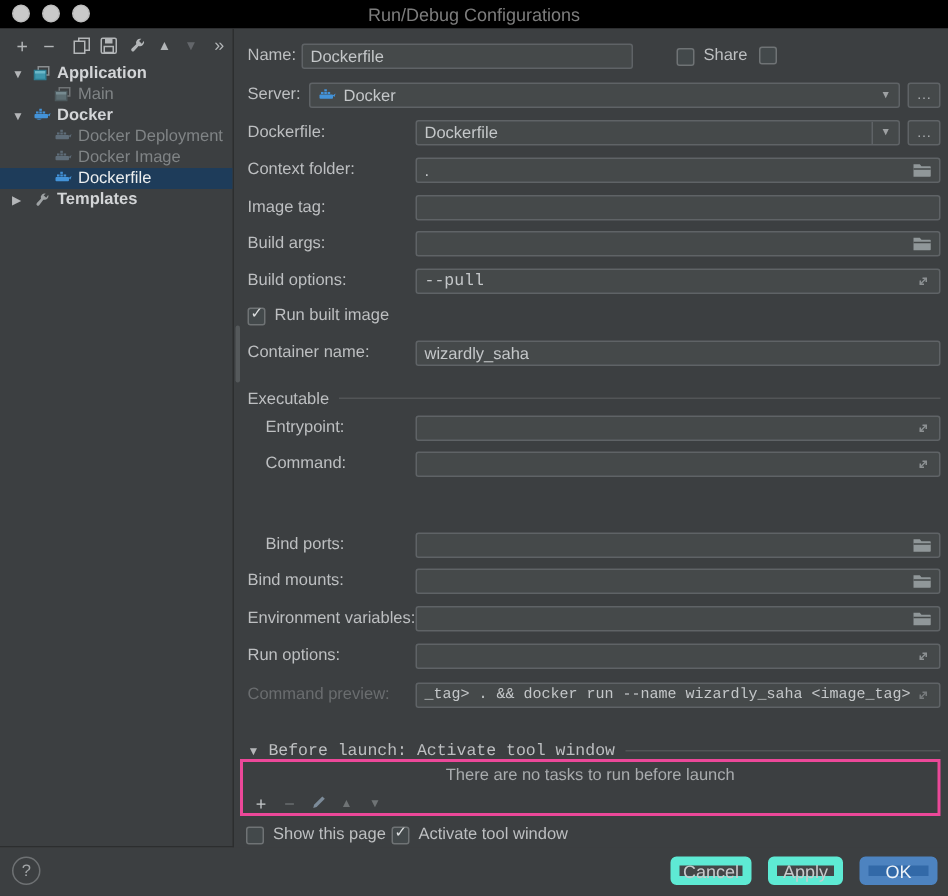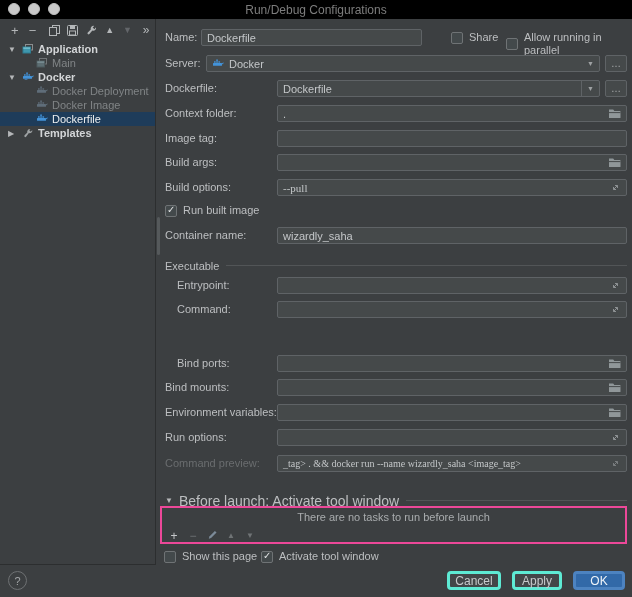--- a/index.html
+++ b/index.html
@@ -34,47 +34,47 @@
   
   .right-panel { position:absolute; top:19px; left:156px; width:476px; height:546px; background:#3c3f41; }
   .vscroll { position:absolute; left:1px; top:198px; width:3px; height:38px; background:#55595b; border-radius:2px; }
   .row { position:absolute; left:0; right:0; height:17px; }
   .lbl { position:absolute; left:9px; top:0; font-size:11px; color:#bdbfc1; line-height:17px; white-space:nowrap; }
   .lbl.ind { left:21px; }
   .lbl.disabled { color:#6a6d6f; }
   .fld { position:absolute; top:0; height:17px; background:#45494a; border:1px solid #5f6366; border-radius:2px; display:flex; align-items:center; padding:0 5px; font-size:11px; color:#c4c7c9; overflow:hidden; white-space:nowrap; }
   .fld.main { left:121px; right:5px; }
   .fld .trail { margin-left:auto; display:flex; align-items:center; }
-  .mono { font-family:Liberation Serif, serif; font-size:10px; }
+  .mono { font-family:Liberation Mono, monospace; font-size:10px; }
   .combo-arrow { font-size:7px; color:#9ea1a3; }
   .arrow-seg { margin-left:auto; height:15px; display:flex; align-items:center; padding-left:5px; border-left:1px solid #5f6366; }
   .browse-btn { position:absolute; right:5px; top:0; width:22px; height:17px; background:#45494a; border:1px solid #5f6366; border-radius:2px; color:#a9acae; font-size:10px; display:flex; align-items:center; justify-content:center; line-height:1; }
 
   .cb { width:12px; height:12px; border:1px solid #6f7375; border-radius:2px; background:#43494b; display:inline-block; position:relative; flex:0 0 auto; }
   .cb.checked::after { content:"✓"; position:absolute; left:1px; top:-2px; color:#dfe1e2; font-size:10px; }
   .cb-label { font-size:11px; color:#bdbfc1; margin-left:6px; line-height:13px; }
   .radio { width:12px; height:12px; border:1px solid #6f7375; border-radius:50%; background:#43494b; display:inline-block; position:relative; flex:0 0 auto; }
   .radio.selected::after { content:""; position:absolute; left:3px; top:3px; width:4px; height:4px; border-radius:50%; background:#d3d5d6; }
   .inline { display:flex; align-items:center; position:absolute; top:2px; }
 
   .sep-row { display:flex; align-items:center; }
   .sep-text { font-size:11px; color:#bdbfc1; margin-left:9px; white-space:nowrap; }
   .sep-line { flex:1; height:1px; background:#525557; margin:0 5px 0 7px; }
   .bl-arrow { font-size:8px; color:#b4b6b8; margin-left:9px; }
-  .bl-text { font-size:14px; color:#bdbfc1; margin-left:6px; white-space:nowrap; }
+  .bl-text { font-size:11px; color:#bdbfc1; margin-left:6px; white-space:nowrap;font-family:Liberation Mono, monospace; }
 
   .tasks-box { position:absolute; left:4px; right:5px; top:487px; height:38px; border:2px solid #ec4899; }
   .tasks-empty { height:19px; text-align:center; font-size:11px; color:#a9acae; line-height:19px; }
   .tasks-toolbar { height:17px; display:flex; align-items:center; padding-left:6px; gap:7px; }
   .ttb { width:12px; text-align:center; font-size:12px; line-height:1; }
 
   
   .footer { position:absolute; left:0; bottom:0; width:632px; height:32px; background:#3c3f41; }
   .help-btn { position:absolute; left:8px; top:6px; width:19px; height:19px; border:1px solid #6e7173; border-radius:50%; color:#a3a6a8; font-size:11px; display:flex; align-items:center; justify-content:center; }
-  .btn { position:absolute; top:6px; height:19px; border-radius:4px; background:#434648; border:3px solid #5eead4; color:#c7cacc; font-size:12px; display:flex; align-items:center; justify-content:center; }
+  .btn { position:absolute; top:6px; height:19px; border-radius:4px; background:#434648; border:6px solid #5eead4; color:#c7cacc; font-size:12px; display:flex; align-items:center; justify-content:center; }
   .btn.primary { background:#3269a8; border-color:#4d83c0; color:#eef3f8; }
 </style>
 </head>
 <body>
 
 <div class="window">
 
   <div class="titlebar">
     <div class="lights">
       <span class="light"></span>
@@ -200,21 +200,20 @@
       <span class="lbl">Name:</span>
       <div class="fld" style="left:45px; width:221px;">
         <span>Dockerfile</span>
       </div>
       <span class="inline" style="left:295px;">
         <span class="cb"></span>
         <span class="cb-label">Share</span>
       </span>
       <span class="inline" style="left:350px;">
         <span class="cb"></span>
-        <span class="cb-label">Allow running in parallel</span>
       </span>
     </div>
 
     <div class="row" style="top:36px;">
       <span class="lbl">Server:</span>
       <div class="fld" style="left:50px; right:32px;">
         <svg width="12" height="12" viewBox="0 0 12 12" style="margin-right:5px;">
             <g fill="#4393d9">
               <rect x="1" y="5" width="9" height="2.8" rx="0.6"></rect>
               <rect x="2" y="3.3" width="1.7" height="1.4"></rect>

